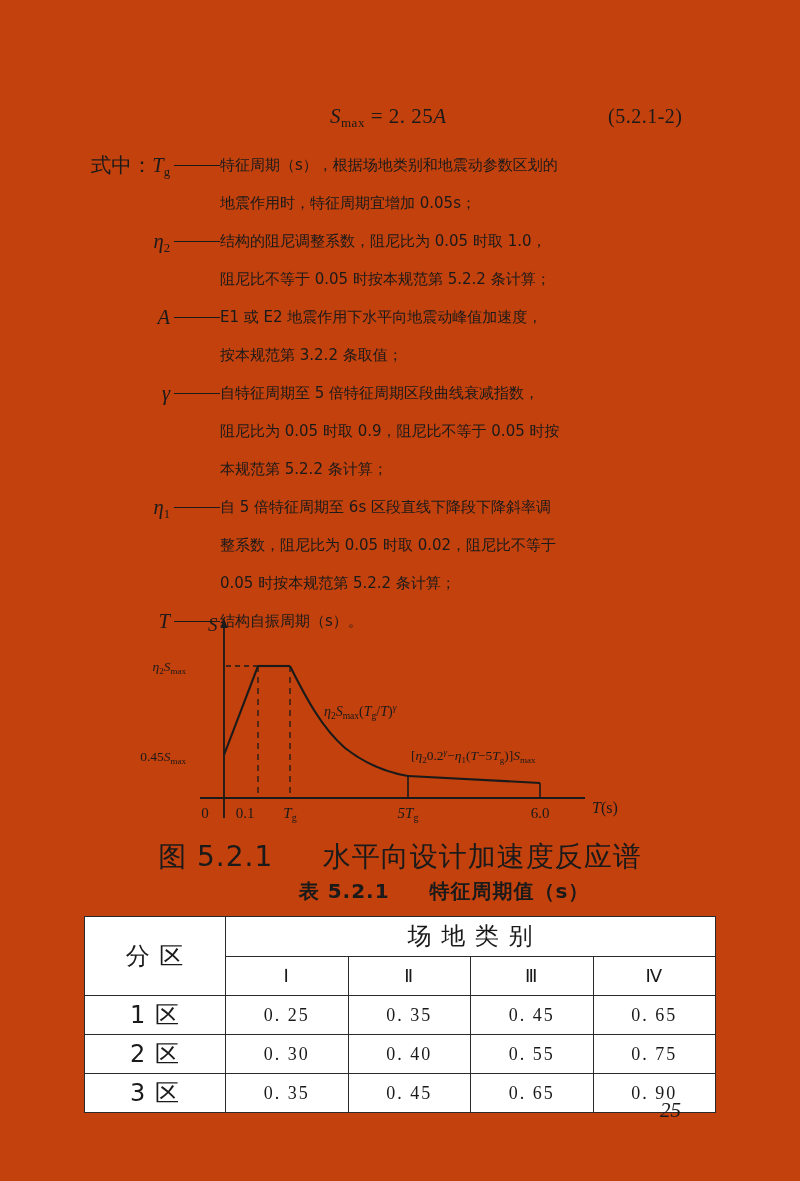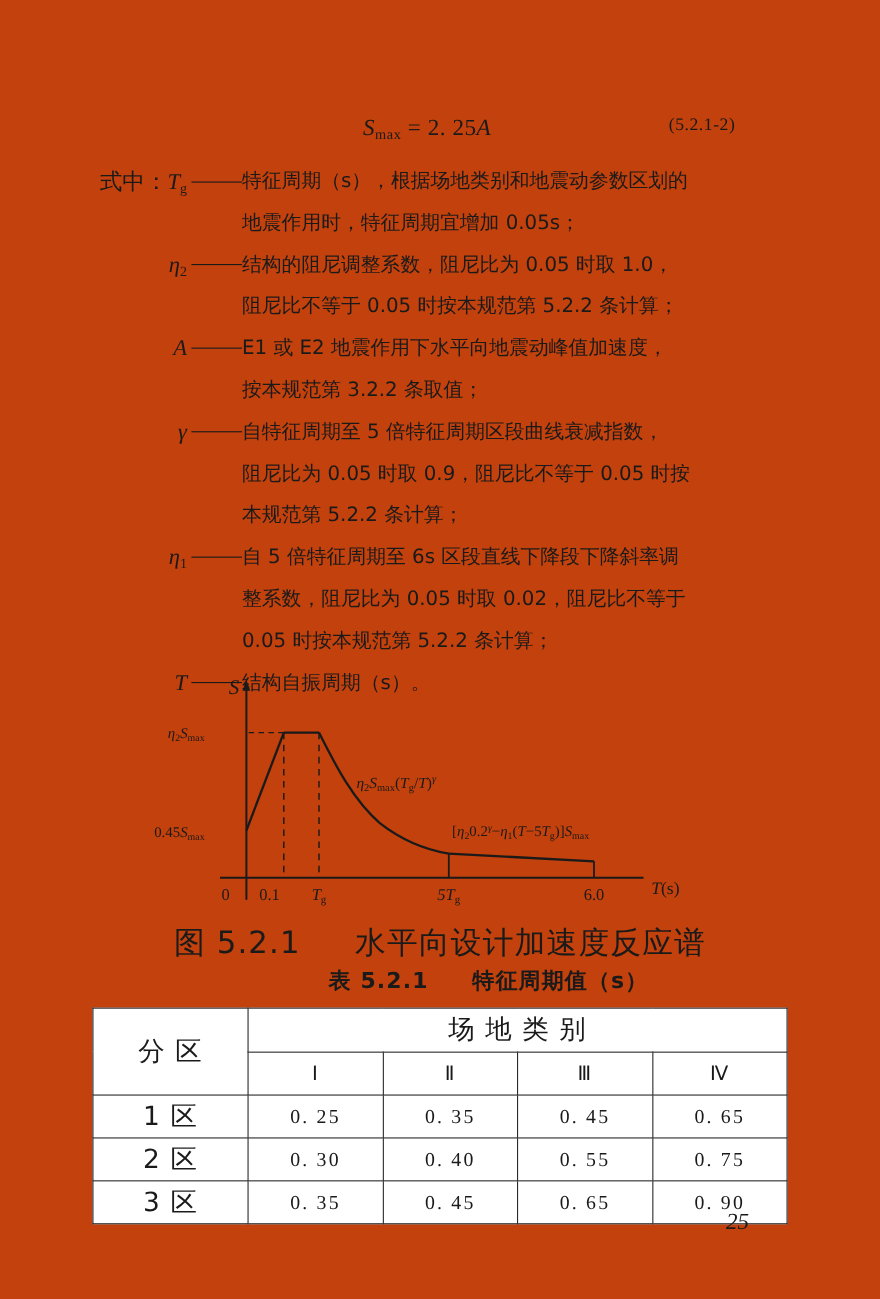--- a/index.html
+++ b/index.html
@@ -33,21 +33,21 @@
     left: 330px;
     top: 0;
     font-size: 21px;
     letter-spacing: .5px;
     white-space: nowrap;
   }
   .formula-num {
     position: absolute;
     left: 608px;
     top: 1px;
-    font-size: 16px;
+    font-size: 20px;
     letter-spacing: .5px;
     white-space: nowrap;
   }
   var, .it { font-style: italic; }
   sub { font-size: .62em; vertical-align: -0.28em; font-style: normal; }
 
   
   .defs {
     position: absolute;
     left: 0;
@@ -72,21 +72,21 @@
   }
   .def-dash {
     display: inline-block;
     width: 46px;
     border-bottom: 1.6px solid #1a1a1a;
     vertical-align: 0.30em;
     margin: 0 0 0 4px;
   }
   .def-body {
     flex: 1 1 auto;
-    font-size: 18px;
+    font-size: 15px;
     line-height: 38px;
     max-width: 440px;
     font-family: "DejaVu Sans", "Liberation Sans", sans-serif;
     letter-spacing: 0px;
   }
   .zh { font-family: "DejaVu Sans", "Liberation Sans", sans-serif; }
 
   
   .figure-wrap {
     position: absolute;

